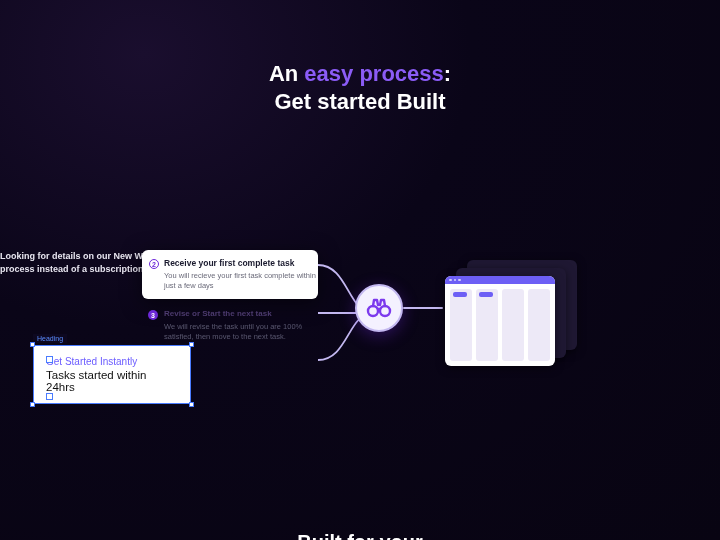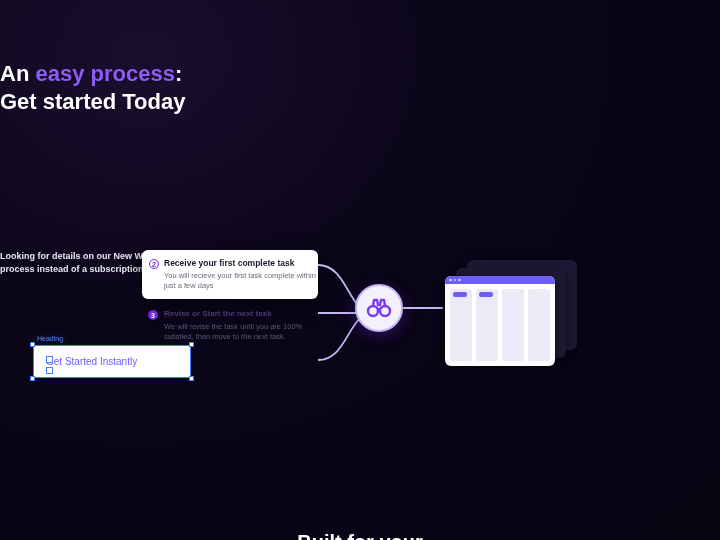--- a/index.html
+++ b/index.html
@@ -7,20 +7,21 @@
     width: 720px;
     height: 540px;
     background: radial-gradient(ellipse at 20% 10%, #1a0e2e 0%, #0a0518 40%, #080412 100%);
     font-family: -apple-system, BlinkMacSystemFont, "Segoe UI", Arial, sans-serif;
     color: #fff;
     overflow: hidden;
     position: relative;
   }
 
   .heading1 {
+    text-align: center;
     padding-top: 60px;
     font-size: 22px;
     font-weight: 800;
     line-height: 1.25;
   }
   .heading1 .purple { color: #8b5cf6; }
 
   .process-wrap {
     position: relative;
     margin-top: 30px;
@@ -220,21 +221,21 @@
     font-size: 20px;
     font-weight: 800;
     line-height: 1.25;
   }
 </style>
 </head>
 <body>
 
 <div class="heading1">
   <span>An </span><span class="purple">easy process</span><span>:</span><br>
-  <span>Get started Today</span>
+  <span>Get started Built</span>
 </div>
 
 <div class="process-wrap">
 
   <div class="steps">
     <div class="step active">
       <div class="step-num">2</div>
       <div class="step-title">Receive your first complete task</div>
       <div class="step-desc">You will recieve your first task complete within just a few days</div>
     </div>
@@ -294,19 +295,20 @@
 </div>
 
 <div class="editor-card-wrap">
   <div class="editor-label">Heading</div>
   <div class="editor-card">
     <span class="tl"></span>
       <span class="tr"></span>
       <span class="bl"></span>
       <span class="br"></span>
     <div class="t1">Get Started Instantly</div>
+    <div class="t2">Tasks started within 24hrs</div>
   </div>
 </div>
 
 <div class="heading2">
   <span>Built for your</span><br>
   
 </div>
 
 </body></html>

